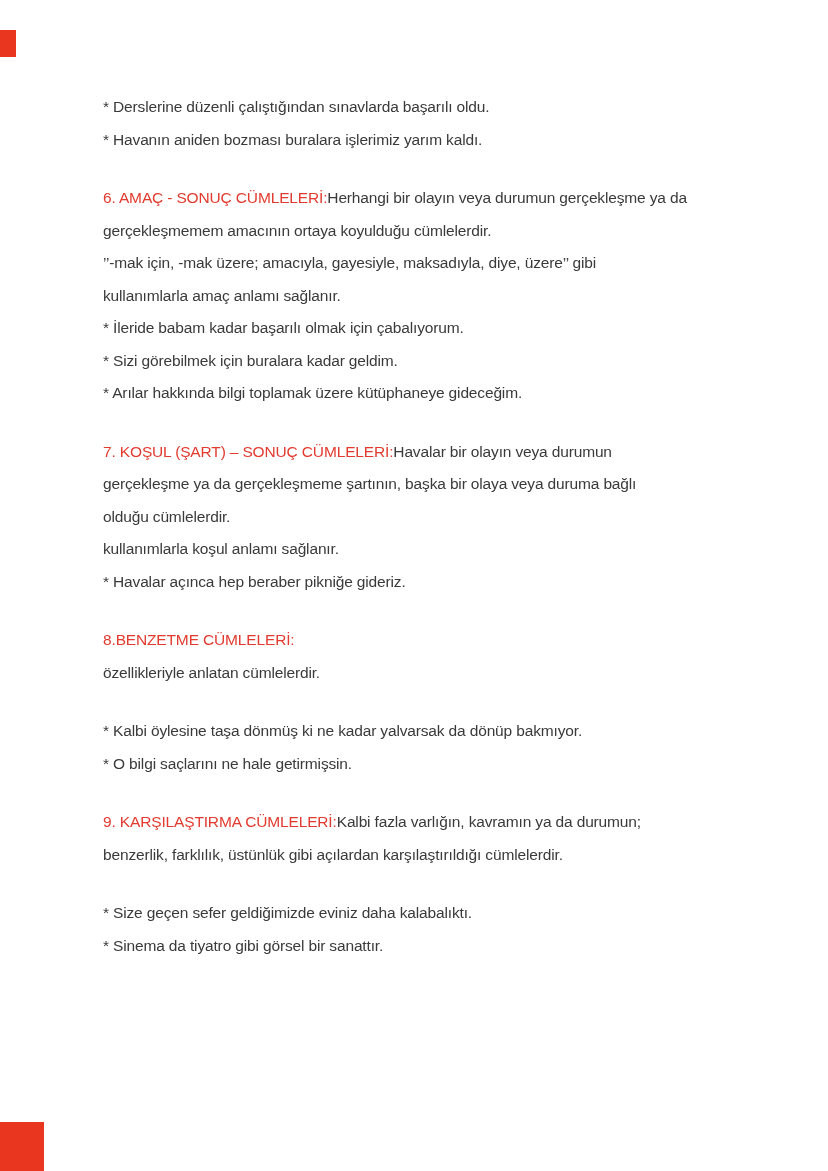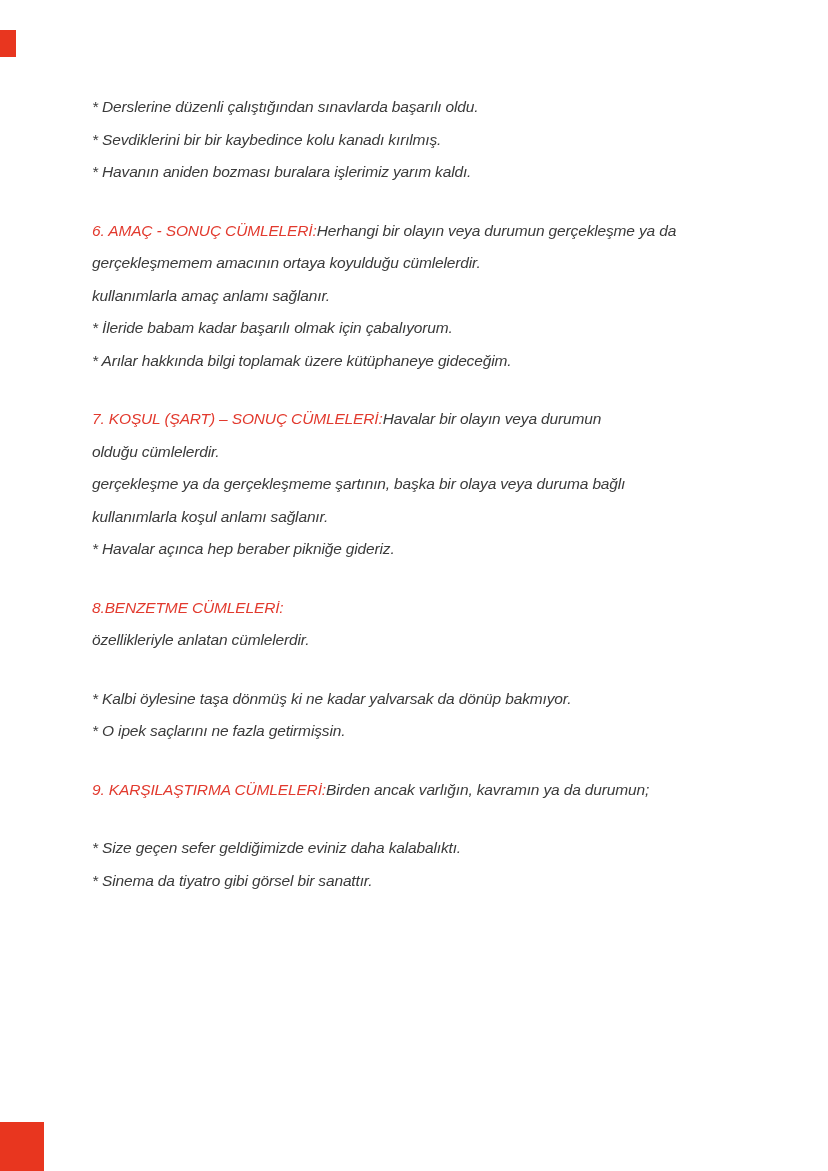--- a/index.html
+++ b/index.html
@@ -11,23 +11,22 @@
     position: relative;
     width: 828px;
     height: 1171px;
     background: var(--page-bg, #ffffff);
     overflow: hidden;
     font-family: "Liberation Sans", "DejaVu Sans", sans-serif;
   }
   #content {
     position: absolute;
     top: 91px;
-    left: 92px;
+    left: 103px;
     right: 20px;
-    font-style: italic;
   }
   .line {
     height: 32.5px;
     display: flex;
     align-items: center;
     white-space: nowrap;
     font-size: 15.5px;
     letter-spacing: -0.15px;
     color: var(--body-text, #3a3a3a);
   }
@@ -54,51 +53,53 @@
     height: 49px;
   }
 </style>
 </head>
 <body>
 
 <div id="page" style="--page-bg: #ffffff; --heading-red: #e23a2e; --body-text: #3a3a3a; --corner-red: #e8361f;">
   <div id="corner-top" class="corner-mark"></div>
   <div id="content">
       <div class="line">* Derslerine düzenli çalıştığından sınavlarda başarılı oldu.</div>
-      <div class="line">* Sevdiklerini bir bir kaybedince kolu kanadı kırılmış.</div>
       <div class="line">* Havanın aniden bozması buralara işlerimiz yarım kaldı.</div>
       <div class="line blank"></div>
       <div class="line">
         <span class="heading">6. AMAÇ - SONUÇ CÜMLELERİ:</span>
         <span> Herhangi bir olayın veya durumun gerçekleşme ya da</span>
       </div>
       <div class="line">gerçekleşmemem amacının ortaya koyulduğu cümlelerdir.</div>
+      <div class="line">’’-mak için, -mak üzere; amacıyla, gayesiyle, maksadıyla, diye, üzere’’ gibi</div>
       <div class="line">kullanımlarla amaç anlamı sağlanır.</div>
       <div class="line">* İleride babam kadar başarılı olmak için çabalıyorum.</div>
+      <div class="line">* Sizi görebilmek için buralara kadar geldim.</div>
       <div class="line">* Arılar hakkında bilgi toplamak üzere kütüphaneye gideceğim.</div>
       <div class="line blank"></div>
       <div class="line">
         <span class="heading">7. KOŞUL (ŞART) – SONUÇ CÜMLELERİ:</span>
         <span> Havalar bir olayın veya durumun</span>
       </div>
+      <div class="line">gerçekleşme ya da gerçekleşmeme şartının, başka bir olaya veya duruma bağlı</div>
       <div class="line">olduğu cümlelerdir.</div>
-      <div class="line">gerçekleşme ya da gerçekleşmeme şartının, başka bir olaya veya duruma bağlı</div>
       <div class="line">kullanımlarla koşul anlamı sağlanır.</div>
       <div class="line">* Havalar açınca hep beraber pikniğe gideriz.</div>
       <div class="line blank"></div>
       <div class="line">
         <span class="heading">8.BENZETME CÜMLELERİ:</span>
       </div>
       <div class="line">özellikleriyle anlatan cümlelerdir.</div>
       <div class="line blank"></div>
       <div class="line">* Kalbi öylesine taşa dönmüş ki ne kadar yalvarsak da dönüp bakmıyor.</div>
-      <div class="line">* O ipek saçlarını ne fazla getirmişsin.</div>
+      <div class="line">* O bilgi saçlarını ne hale getirmişsin.</div>
       <div class="line blank"></div>
       <div class="line">
         <span class="heading">9. KARŞILAŞTIRMA CÜMLELERİ:</span>
-        <span> Birden ancak varlığın, kavramın ya da durumun;</span>
+        <span> Kalbi fazla varlığın, kavramın ya da durumun;</span>
       </div>
+      <div class="line">benzerlik, farklılık, üstünlük gibi açılardan karşılaştırıldığı cümlelerdir.</div>
       <div class="line blank"></div>
       <div class="line">* Size geçen sefer geldiğimizde eviniz daha kalabalıktı.</div>
       <div class="line">* Sinema da tiyatro gibi görsel bir sanattır.</div>
     </div>
   <div id="corner-bottom" class="corner-mark"></div>
 </div>
 
 </body></html>

